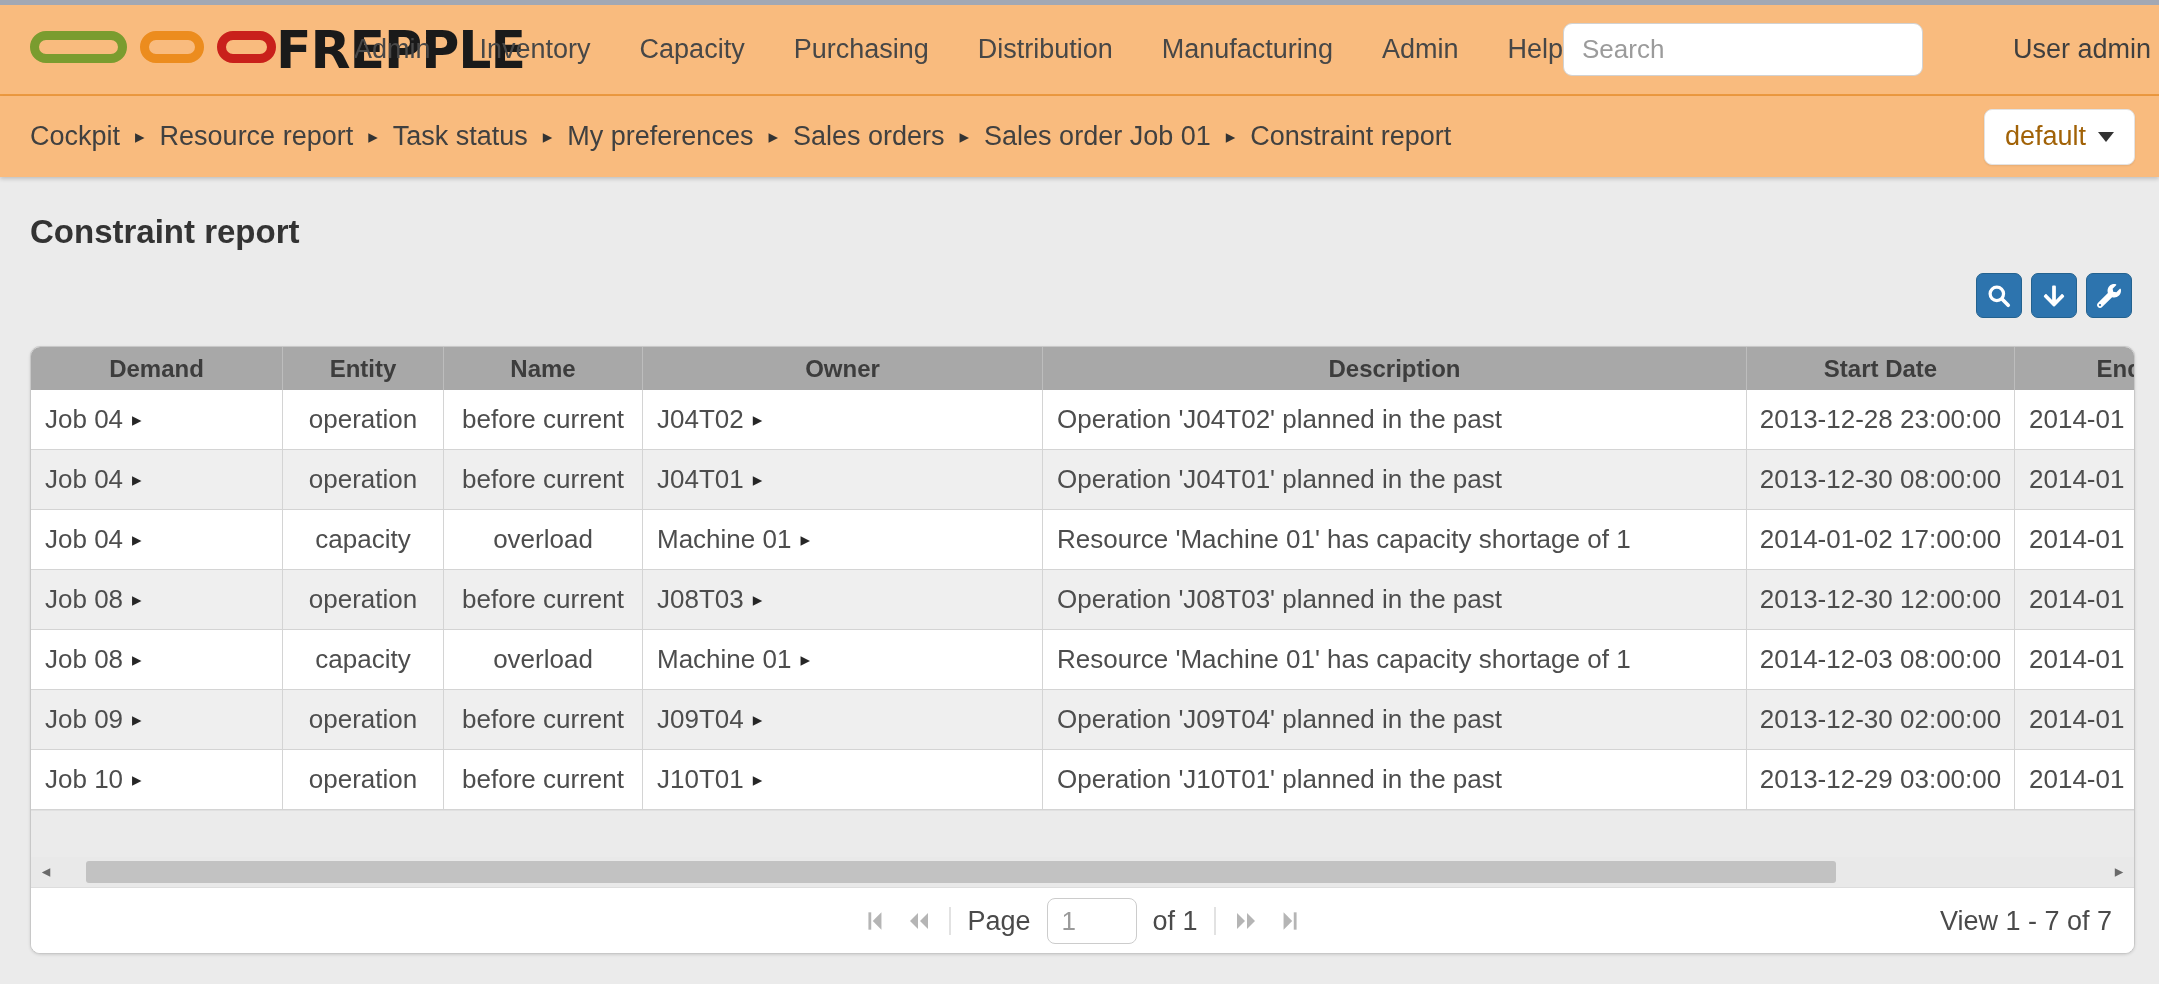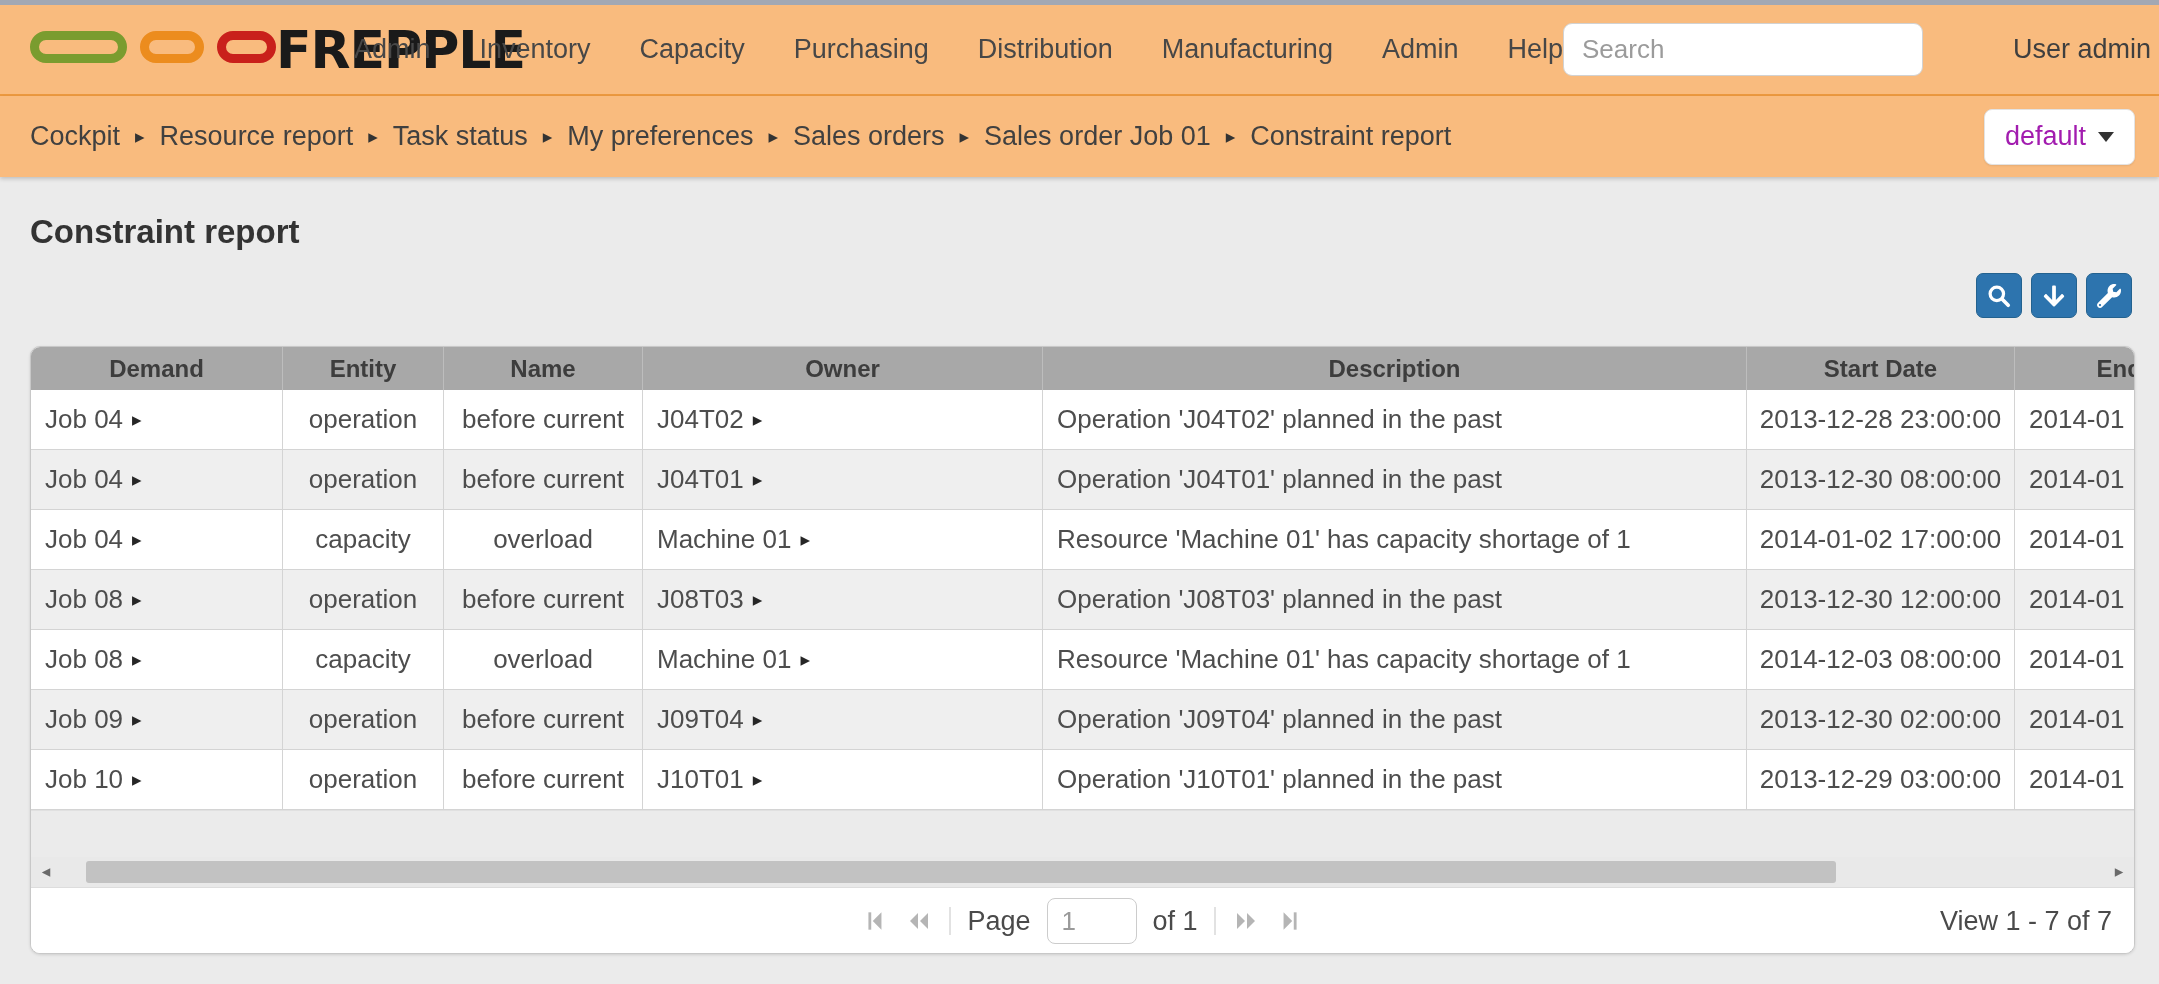--- a/index.html
+++ b/index.html
@@ -39,21 +39,21 @@
   
   .crumbbar{
     height:81px;background:var(--navbar);display:flex;align-items:center;
     padding:0 24px 0 30px;box-shadow:0 2px 4px rgba(0,0,0,0.18);position:relative;
   }
   .crumbs{display:flex;align-items:center;font-size:27px;color:#404040;flex-wrap:nowrap;}
   .bc-item{cursor:pointer;white-space:nowrap;}
   .bc-sep{margin:0 15px;font-size:19px;color:#333;}
   .viewsel{
     margin-left:auto;height:56px;background:#fff;border:1px solid #e3e3e3;border-radius:8px;
-    display:flex;align-items:center;padding:0 20px;font-size:27px;color:#a21caf;cursor:pointer;
+    display:flex;align-items:center;padding:0 20px;font-size:27px;color:#a16207;cursor:pointer;
     box-shadow:0 1px 2px rgba(0,0,0,0.08);
   }
   .caret{width:0;height:0;border-left:8px solid transparent;border-right:8px solid transparent;border-top:10px solid #333;margin-left:12px;}
   
   .page-title{margin:36px 0 0 30px;font-size:33px;font-weight:bold;color:#333;}
   .toolbar{display:flex;justify-content:flex-end;gap:9px;margin:22px 27px 0 0;}
   .tb-btn{
     width:46px;height:45px;border:1px solid #23628f;border-radius:7px;background:var(--button_blue);
     display:flex;align-items:center;justify-content:center;cursor:pointer;padding:0;
   }

